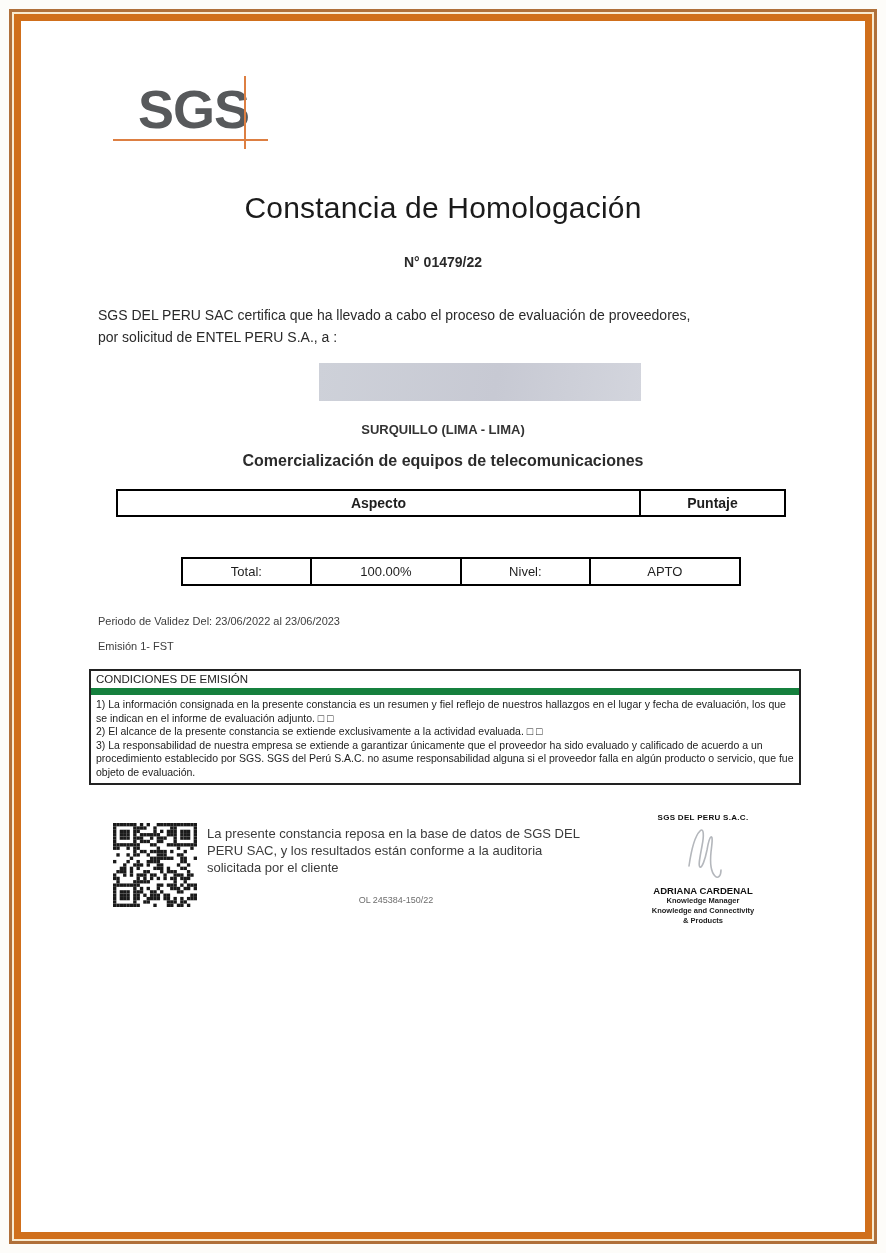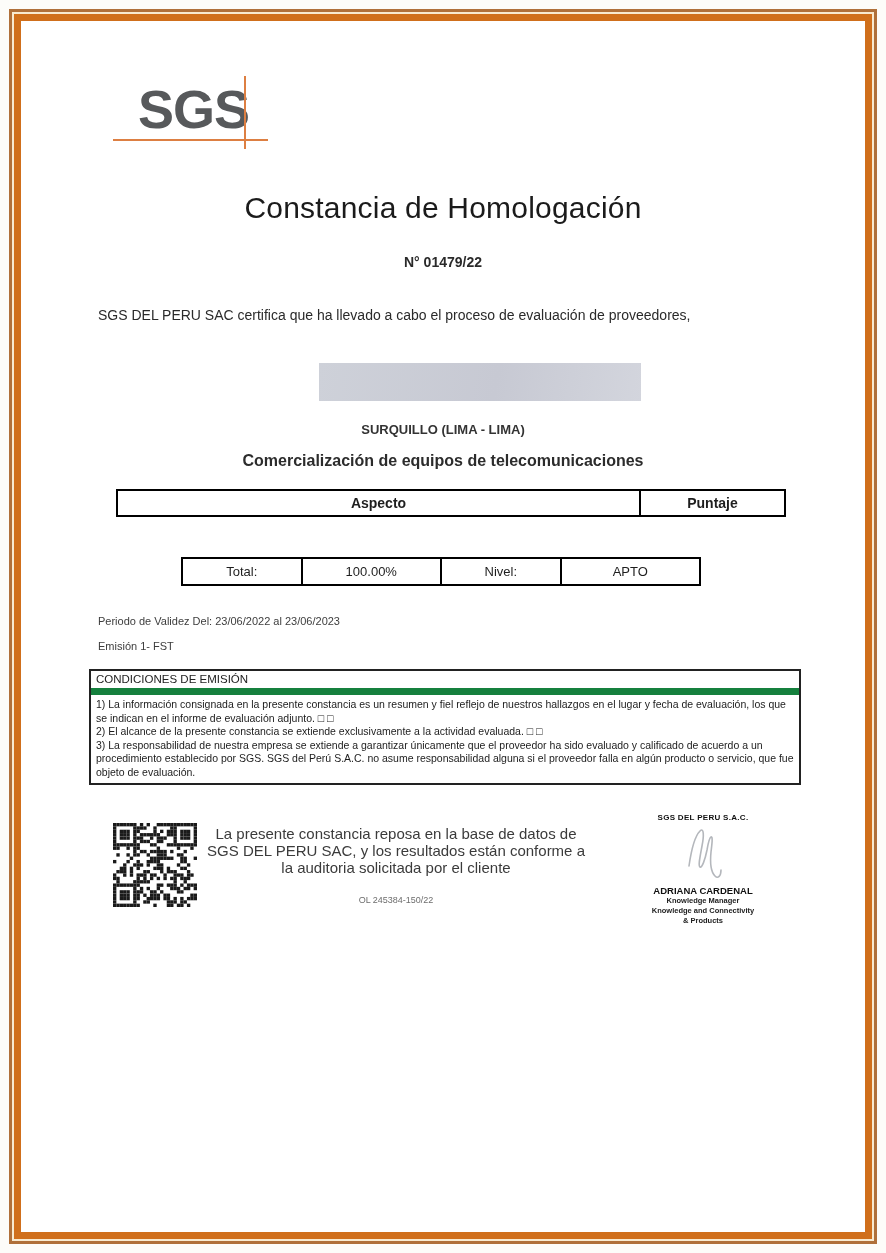--- a/index.html
+++ b/index.html
@@ -37,39 +37,39 @@
     font-size:16px;font-weight:bold;color:#2c2c2c;}
 
   table{border-collapse:collapse;}
   .score-table{position:absolute;left:95px;top:468px;width:670px;}
   .score-table th,.score-table td{border:2px solid #000;}
   .score-table th{font-size:14px;font-weight:bold;text-align:center;height:26px;}
   .score-table td{font-size:13px;height:29px;}
   .score-table td.aspect{padding-left:4px;text-align:left;}
   .score-table td.score,.score-table th.score-h{width:145px;text-align:center;}
 
-  .summary-table{position:absolute;left:160px;top:536px;width:520px;}
+  .summary-table{position:absolute;left:160px;top:536px;width:560px;}
   .summary-table td{border:2px solid #000;font-size:13px;text-align:center;height:27px;}
   .summary-table td.c1{width:120px;}.summary-table td.c2{width:140px;}
   .summary-table td.c3{width:120px;}.summary-table td.c4{width:140px;}
 
   .validity{position:absolute;left:77px;top:594px;font-size:11px;color:#3d3d3d;}
   .emission{position:absolute;left:77px;top:619px;font-size:11px;color:#3d3d3d;}
 
   .conditions{position:absolute;left:68px;top:648px;width:712px;border:2px solid #222;}
   .conditions-header{border-bottom:7px solid #15803d;padding:2px 5px 3px 5px;
     font-size:11.5px;color:#222;}
   .conditions-body{padding:3px 5px 4px 5px;font-size:10.5px;line-height:13.5px;color:#1c1c1c;}
   .conditions-body div{margin:0;}
 
   .qr{position:absolute;left:92px;top:802px;width:84px;height:84px;}
   .qr svg{width:84px;height:84px;display:block;}
 
   .footer-note{position:absolute;left:186px;top:804px;width:378px;
-    font-size:15px;line-height:17px;color:#3b3b3b;text-align:center;}
+    font-size:13px;line-height:17px;color:#3b3b3b;}
   .ol-number{position:absolute;left:186px;top:874px;width:378px;text-align:center;
     font-size:9px;color:#6d6d6d;}
 
   .signature{position:absolute;left:572px;top:792px;width:220px;text-align:center;}
   .sig-company{font-size:8px;font-weight:bold;letter-spacing:0.3px;color:#111;}
   .sig-scribble{margin:0 auto;display:block;width:64px;height:62px;}
   .sig-name{font-size:9.5px;font-weight:bold;color:#111;margin-top:1px;}
   .sig-role{font-size:7.5px;font-weight:bold;color:#222;line-height:10px;}
 </style>
 </head>
@@ -84,20 +84,21 @@
           <span class="logo-text">SGS</span>
           <span class="logo-hline"></span>
           <span class="logo-vline"></span>
         </div>
 
         <div class="doc-title">Constancia de Homologación</div>
         <div class="doc-number">N° 01479/22</div>
 
         <div class="intro">
           <span>SGS DEL PERU SAC certifica que ha llevado a cabo el proceso de evaluación de proveedores,</span>
+          <span>por solicitud de ENTEL PERU S.A., a :</span>
         </div>
 
         <div class="redacted"></div>
 
         <div class="location">SURQUILLO (LIMA - LIMA)</div>
         <div class="activity">Comercialización de equipos de telecomunicaciones</div>
 
         <table class="score-table">
           <tbody>
               <tr>

